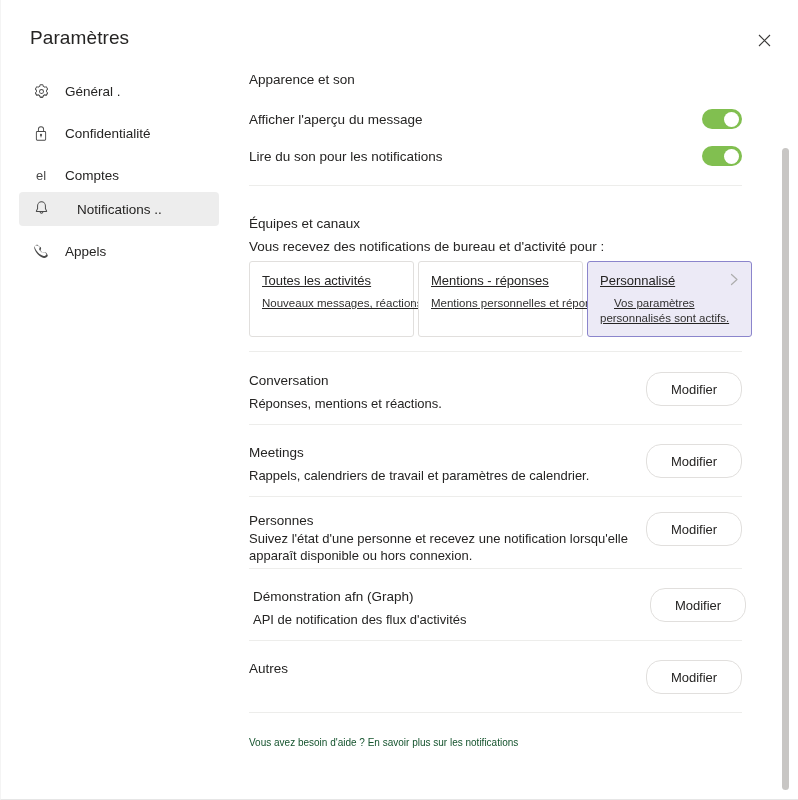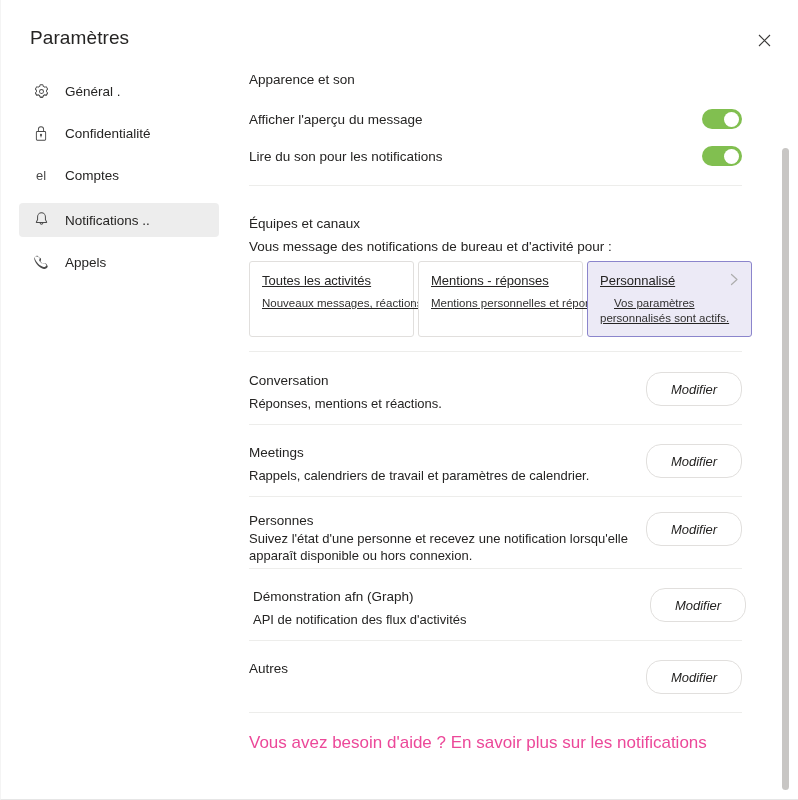--- a/index.html
+++ b/index.html
@@ -92,21 +92,21 @@
     font-size: 13.5px;
     color: #252423;
     line-height: 17px;
     white-space: nowrap;
   }
 
   
   #nav-general  { margin-top: 4px; }
   #nav-comptes  { margin-top: 8px; }
   #nav-confid   { margin-top: 8px; }
-  #nav-notifs   { margin-top: 11px; }
+  #nav-notifs   { margin-top: 0; gap: 12px; }
   #nav-appels   { margin-top: 8px; }
 
   
   .content {
     position: absolute;
     left: 248px;
     top: 0;
     width: 493px;
   }
 
@@ -224,26 +224,25 @@
     min-width: 96px;
     height: 34px;
     background: #ffffff;
     border: 1px solid #e1dfdd;
     border-radius: 15px;
     font-family: "Liberation Sans", "DejaVu Sans", sans-serif;
     font-size: 13px;
     color: #252423;
     cursor: pointer;
     padding: 0;
-    font-style: italic;
   }
 
   .footer-help {
-    font-size: 17px;
-    color: #ec4899;
+    font-size: 10px;
+    color: #14532d;
     line-height: 17px;
   }
 
   
   .scrollbar-track {
     position: absolute;
     right: 4px;
     top: 0;
     width: 10px;
     height: 800px;
@@ -338,21 +337,21 @@
     <div class="toggle-row" style="position:absolute; top:141px; left:0; width:493px;">
       <span class="label">Lire du son pour les notifications</span>
       <button class="switch">
         <span class="knob"></span>
       </button>
     </div>
 
     <div class="divider" style="position:absolute; top:185px; left:0;"></div>
 
     <div class="section-heading" style="position:absolute; top:215px; left:0;">Équipes et canaux</div>
-    <div class="section-heading" style="position:absolute; top:238px; left:0;">Vous message des notifications de bureau et d'activité pour :</div>
+    <div class="section-heading" style="position:absolute; top:238px; left:0;">Vous recevez des notifications de bureau et d'activité pour :</div>
 
     <div class="cards" style="position:absolute; top:261px; left:0;">
 
       <div class="card">
         <div class="card-title">Toutes les activités</div>
         <div class="card-desc">Nouveaux messages, réactions et toutes les mentions</div>
       </div>
 
       <div class="card">
         <div class="card-title">Mentions - réponses</div>

